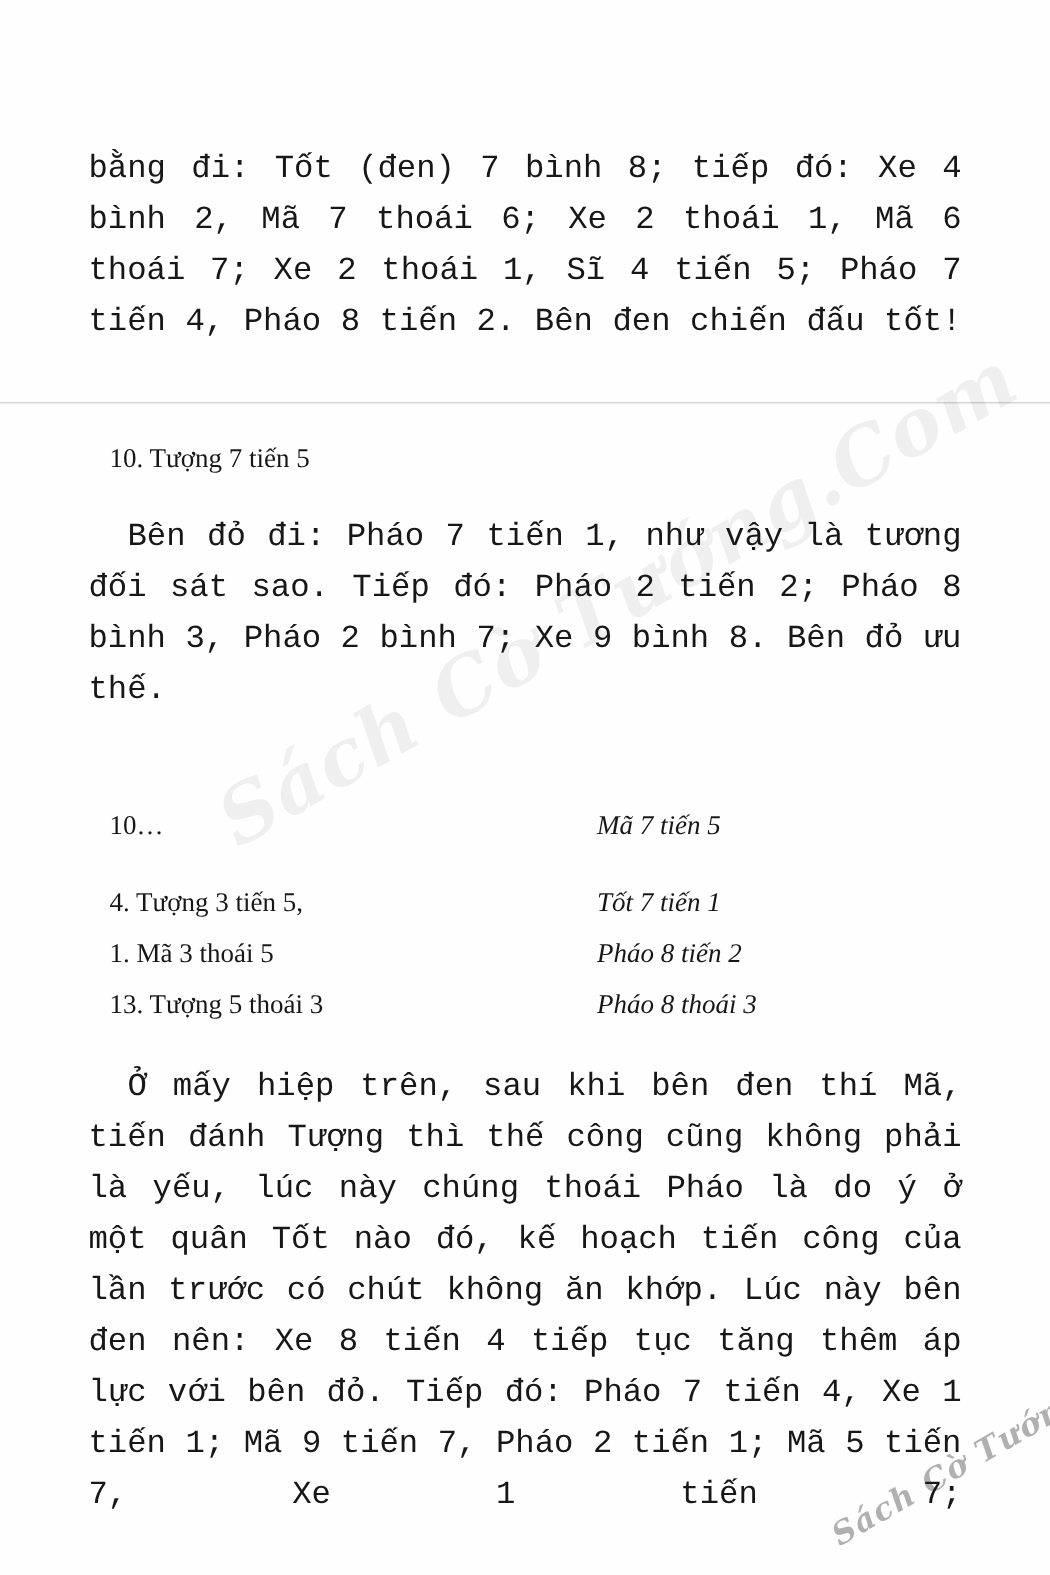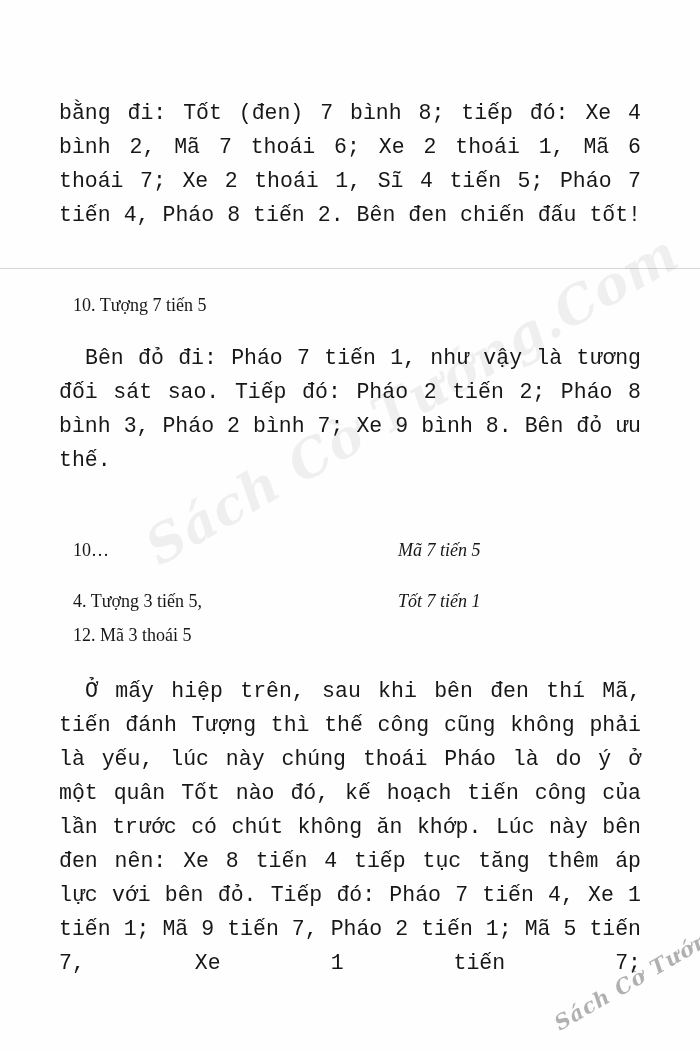--- a/index.html
+++ b/index.html
@@ -143,21 +143,26 @@
     <div class="gap-sm"></div>
 
 
     <div class="gap-md"></div>
 
     <div class="move-row">
       <span class="col-left">4. Tượng 3 tiến 5,</span>
       <span class="col-right">Tốt 7 tiến 1</span>
     </div>
     <div class="move-row">
-      <span class="col-left">12. Mã 3 thoái 5</span>
+      <span class="col-left">1. Mã 3 thoái 5</span>
+      <span class="col-right">Pháo 8 tiến 2</span>
+    </div>
+    <div class="move-row">
+      <span class="col-left">13. Tượng 5 thoái 3</span>
+      <span class="col-right">Pháo 8 thoái 3</span>
     </div>
 
     <div class="gap-md"></div>
 
     <p class="para indent">Ở mấy hiệp trên, sau khi bên đen thí Mã, tiến đánh Tượng thì thế công cũng không phải là yếu, lúc này chúng thoái Pháo là do ý ở một quân Tốt nào đó, kế hoạch tiến công của lần trước có chút không ăn khớp. Lúc này bên đen nên: Xe 8 tiến 4 tiếp tục tăng thêm áp lực với bên đỏ. Tiếp đó: Pháo 7 tiến 4, Xe 1 tiến 1; Mã 9 tiến 7, Pháo 2 tiến 1; Mã 5 tiến 7, Xe 1 tiến 7;</p>
 
   </div>
 </div>
 
 </body></html>

